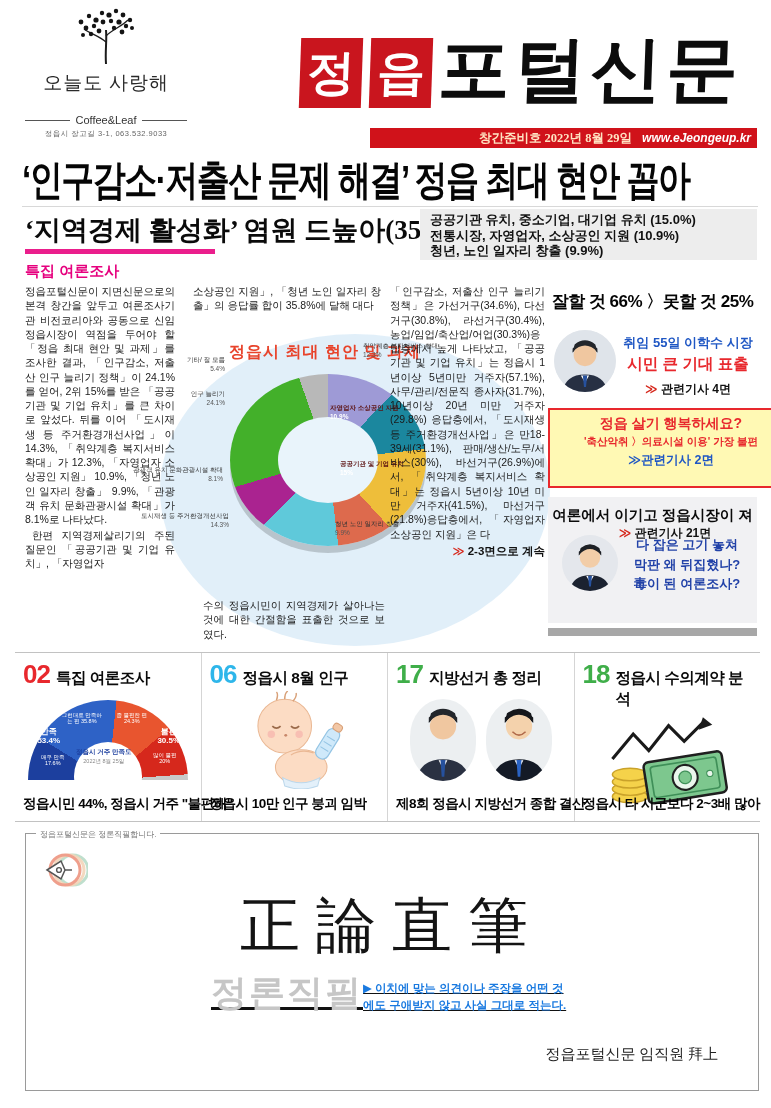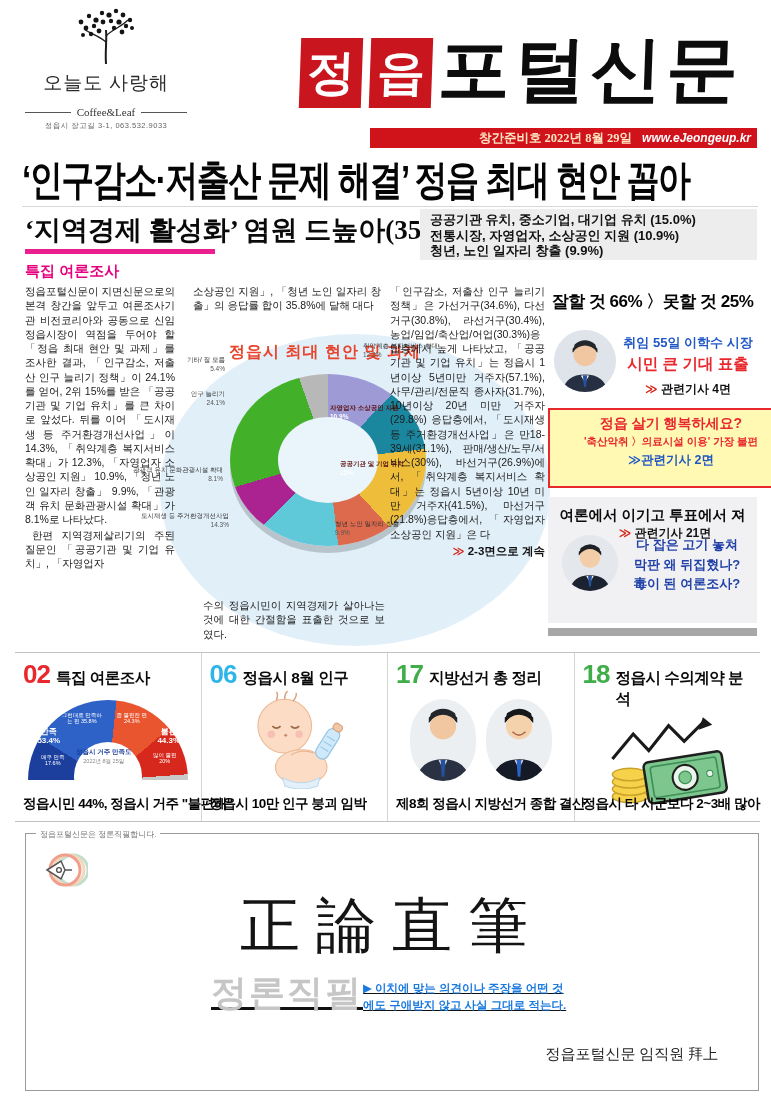--- a/index.html
+++ b/index.html
@@ -3,21 +3,21 @@
 <meta charset="utf-8">
 <style>
   html,body{margin:0;padding:0;background:#fff;}
   .page{position:relative;width:771px;height:1108px;background:#ffffff;
         font-family:"Liberation Sans","DejaVu Sans",sans-serif;overflow:hidden;color:#111;}
   .abs{position:absolute;}
 
   
   .ad{left:25px;top:6px;width:162px;height:130px;text-align:center;}
   .ad-title{font-family:"Liberation Serif",serif;font-size:19px;color:#2a2a2a;letter-spacing:1px;margin-top:2px;}
-  .ad-sub{display:flex;align-items:center;gap:6px;justify-content:center;font-size:11px;color:#333;margin-top:10px;font-family:Liberation Serif, serif;}
+  .ad-sub{display:flex;align-items:center;gap:6px;justify-content:center;font-size:11px;color:#333;margin-top:18px;}
   .ad-sub .rule{flex:1;border-top:1px solid #555;height:0;}
   .ad-addr{font-size:7.5px;color:#666;margin-top:3px;letter-spacing:.5px;}
 
   
   .mast-sq{width:62px;height:70px;background:#c9151e;color:#fff;display:flex;align-items:center;justify-content:center;
            font-family:"Liberation Serif",serif;font-weight:bold;font-size:48px;transform:skewX(-2deg);}
   .mast-rest{left:438px;top:22px;width:322px;font-family:"Liberation Serif",serif;font-weight:bold;
              font-size:72px;color:#0c0c0c;letter-spacing:4px;transform:skewX(-2deg);white-space:nowrap;}
   .dateline{left:370px;top:128px;width:387px;height:20px;background:#d0121a;display:flex;align-items:center;
             justify-content:flex-end;gap:10px;padding-right:6px;box-sizing:border-box;}
@@ -256,21 +256,21 @@
     </div>
   </div>
 
   <div class="abs sb-box2">
     <div class="l1">정읍 살기 행복하세요?</div>
     <div class="l3">'축산악취 〉의료시설 이용' 가장 불편</div>
     <div class="l4">≫관련기사 2면</div>
   </div>
 
   <div class="abs sb-box3">
-    <div class="title">여론에서 이기고 투표에서 져</div>
+    <div class="title">여론에서 이기고 정읍시장이 져</div>
     <div class="abs avatar sb3-av">
       <svg width="56" height="56" viewBox="0 0 60 60">
         <circle cx="30" cy="30" r="30" fill="#e4e7ec"></circle>
         <path d="M18 22 q12 -14 24 0 l0 -4 q-12 -11 -24 0 z" fill="#1d2025"></path>
         <circle cx="30" cy="24" r="11" fill="#f2cda8"></circle>
         <path d="M18 21 q12 -12 24 0 l-2 -7 q-10 -8 -20 0 z" fill="#1d2025"></path>
         <path d="M8 60 q3 -17 22 -17 q19 0 22 17 z" fill="#1b2230"></path>
         <path d="M26 44 l4 7 4 -7 z" fill="#fff"></path>
         <path d="M29 45 l1 10 1 -10 z" fill="#26519e" stroke="#26519e" stroke-width="2"></path>
       </svg>
@@ -299,21 +299,21 @@
           <div class="gauge-clip">
             <div class="gauge" id="gauge" style="background: conic-gradient(from -90deg, rgb(28, 63, 158) 0deg, rgb(28, 63, 158) 31.68deg, rgb(46, 98, 198) 31.68deg, rgb(46, 98, 198) 96.12deg, rgb(232, 85, 47) 96.12deg, rgb(232, 85, 47) 139.86deg, rgb(214, 40, 28) 139.86deg, rgb(214, 40, 28) 175.86deg, rgb(201, 201, 201) 175.86deg, rgb(201, 201, 201) 180deg, rgb(255, 255, 255) 180deg, rgb(255, 255, 255) 360deg);"></div>
             <div class="gauge-hole"></div>
           </div>
           <div class="glab g-grp" style="left:8px;top:32px;width:34px;">
             <span>만족</span><br>
             <span>53.4%</span>
           </div>
           <div class="glab g-grp" style="right:6px;top:32px;width:34px;">
             <span>불편</span><br>
-            <span>44.3%</span>
+            <span>30.5%</span>
           </div>
           <div class="glab g-sub" style="left:36px;top:16px;width:44px;">
             <span>그런대로 만족하는 편</span>
             <span>35.8%</span>
           </div>
           <div class="glab g-sub" style="left:88px;top:16px;width:40px;">
             <span>좀 불편한 편</span>
             <span>24.3%</span>
           </div>
           <div class="glab g-sub" style="left:12px;top:58px;width:34px;">

